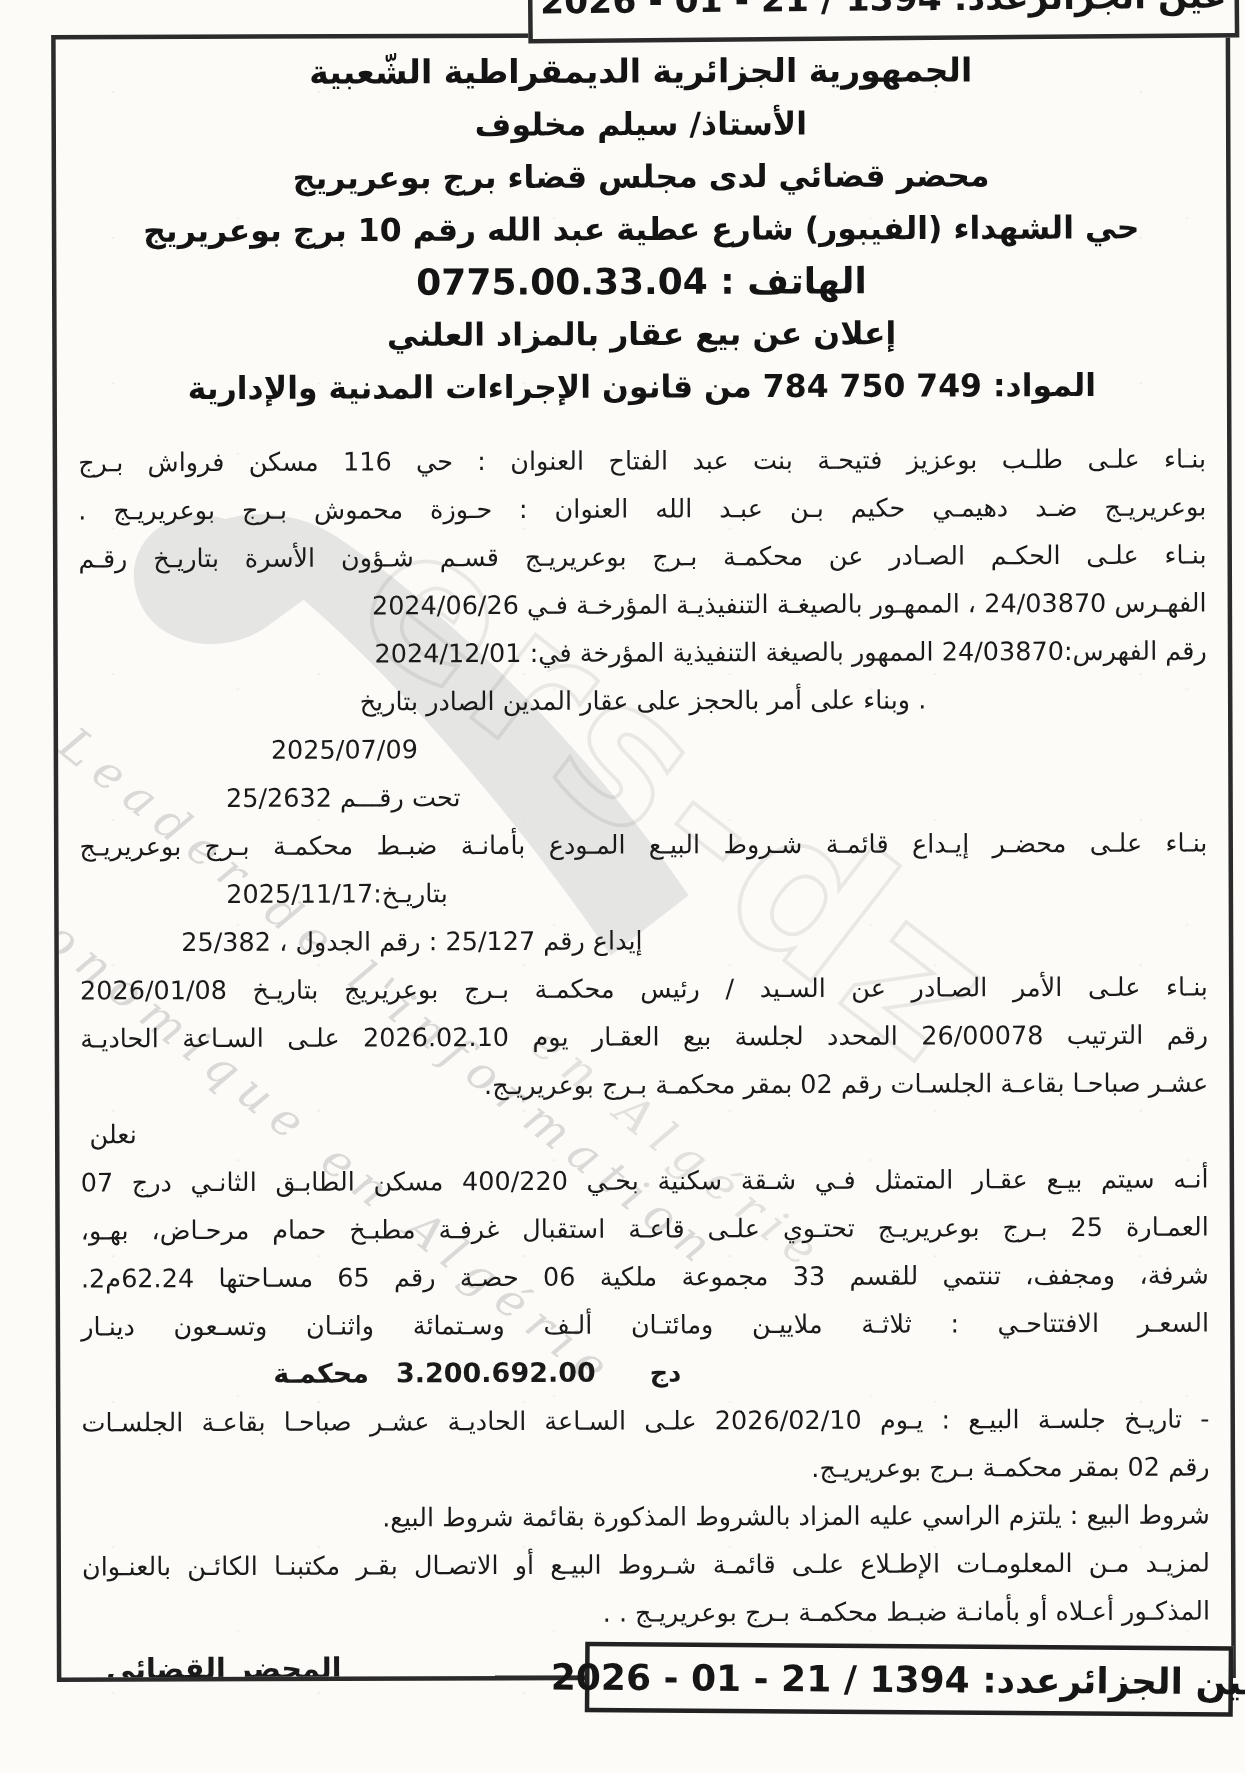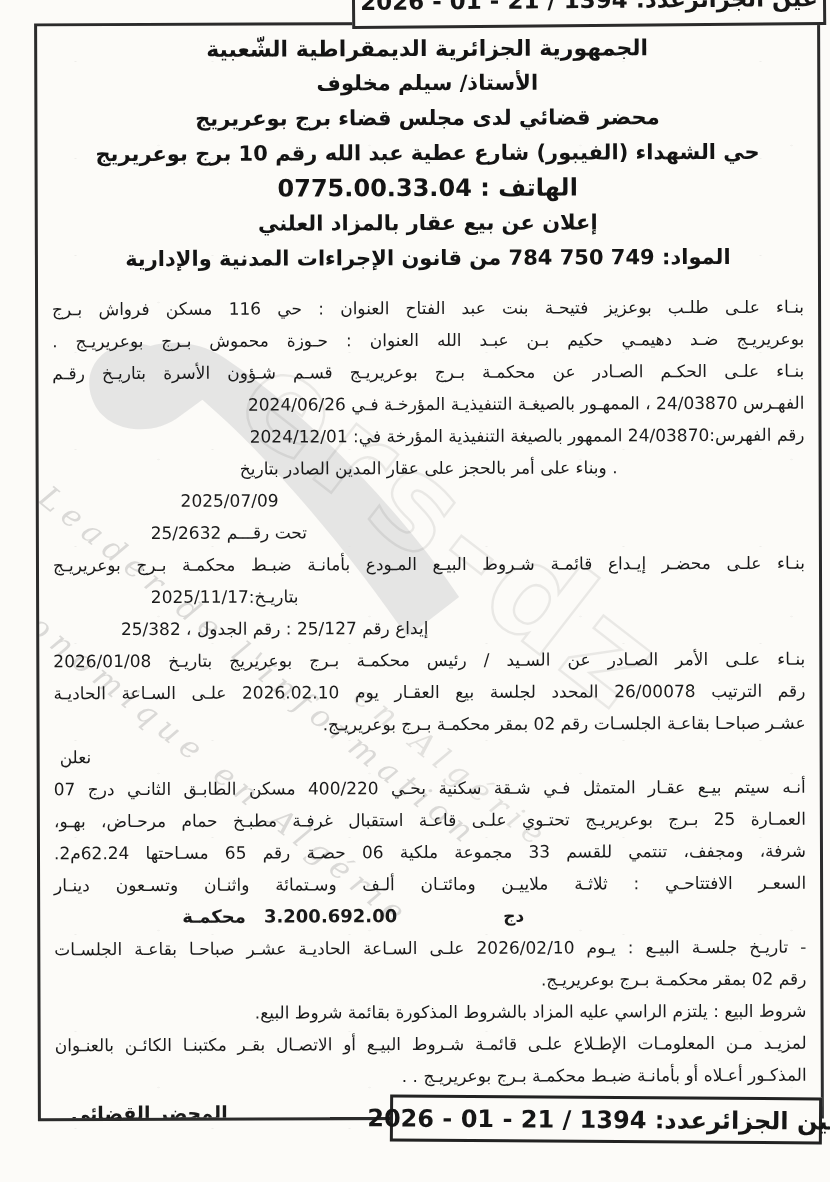--- a/index.html
+++ b/index.html
@@ -41,21 +41,21 @@
   .a-justify{text-align:justify;text-align-last:justify;}
   .a-right{text-align:right;}
   .a-center{text-align:center;}
   .a-left{text-align:left;padding-left:6px;}
   .a-offa{text-align:left;padding-left:9%;}
   .a-offb{text-align:left;padding-left:13%;}
   .a-offc{text-align:left;padding-left:17%;}
   .a-signature{text-align:left;padding-left:16px;font-weight:bold;font-size:19px;line-height:40px;}
   .a-price{direction:ltr;display:flex;align-items:baseline;padding-left:128px;font-weight:bold;font-size:18px;}
   .price-amount{margin-left:18px;}
-  .price-currency{margin-left:106px;font-size:17px;}
+  .price-currency{margin-left:36px;font-size:17px;}
   
   .wm{position:absolute;z-index:1;pointer-events:none;}
   .wm-swoosh{left:30px;top:290px;}
   .wm-brand{
     left:265px;top:295px;font-weight:bold;font-size:128px;letter-spacing:8px;
     transform:rotate(38deg);transform-origin:left top;
     font-family:"DejaVu Sans", sans-serif;color:rgba(0,0,0,0.05);
   }
   @supports (-webkit-text-stroke: 1px black){
     .wm-brand{color:transparent;-webkit-text-stroke:2.5px rgba(0,0,0,0.075);}

